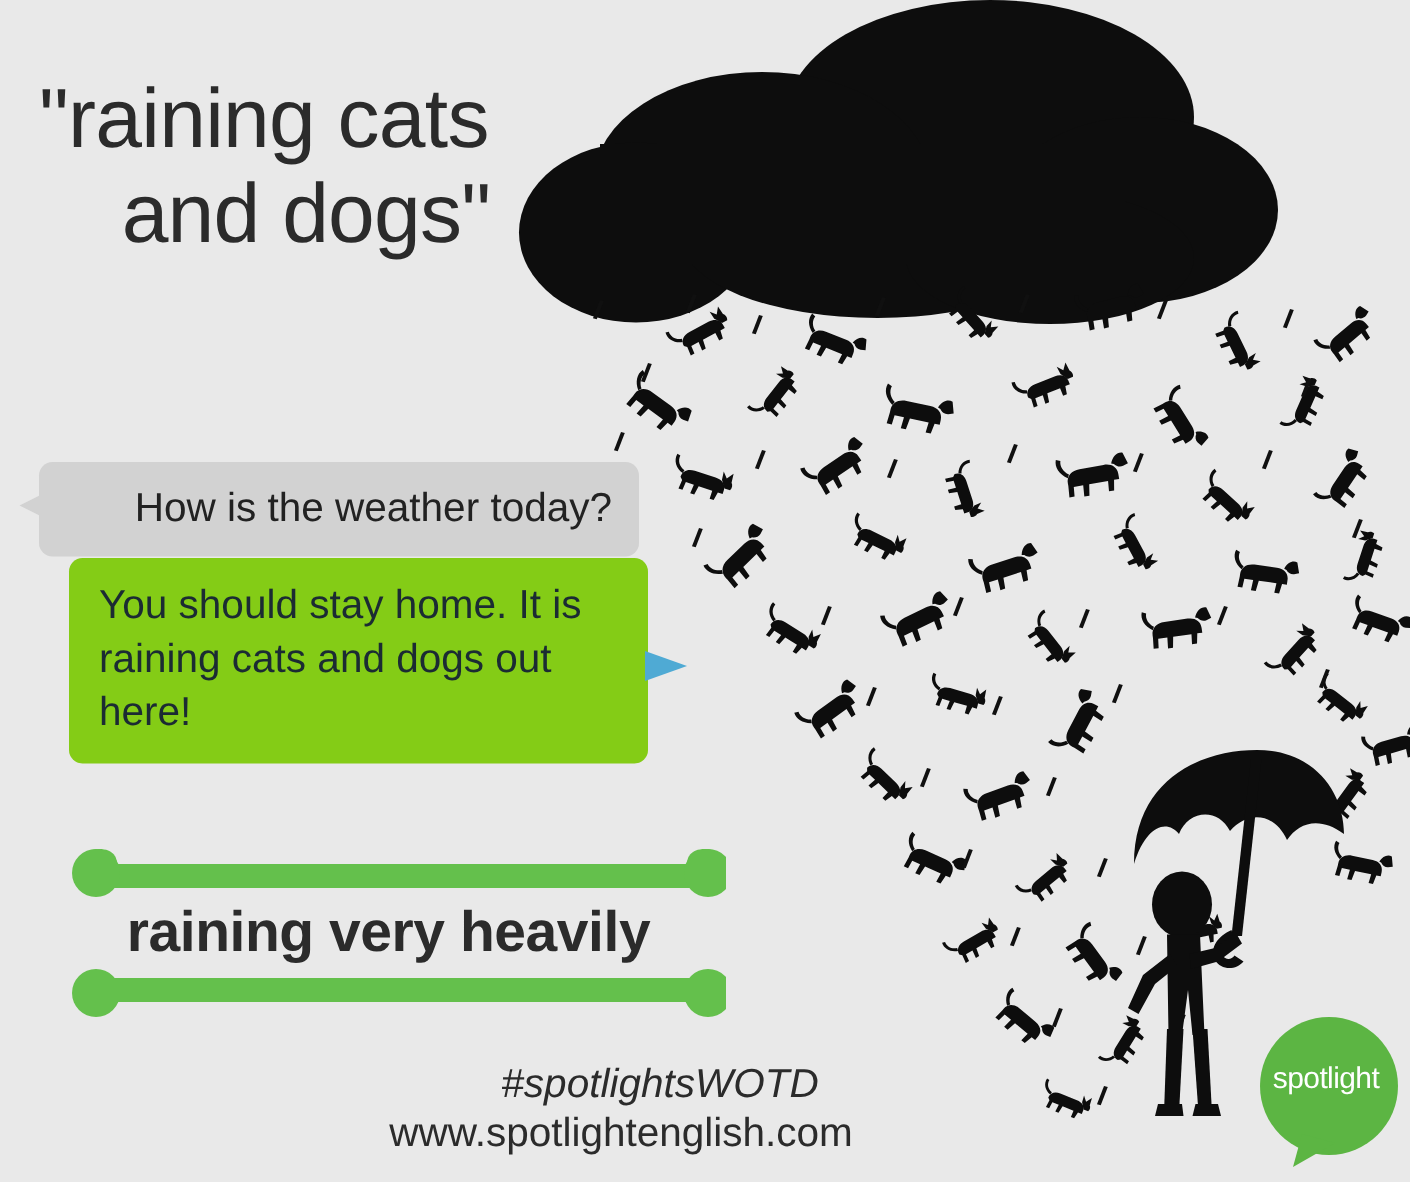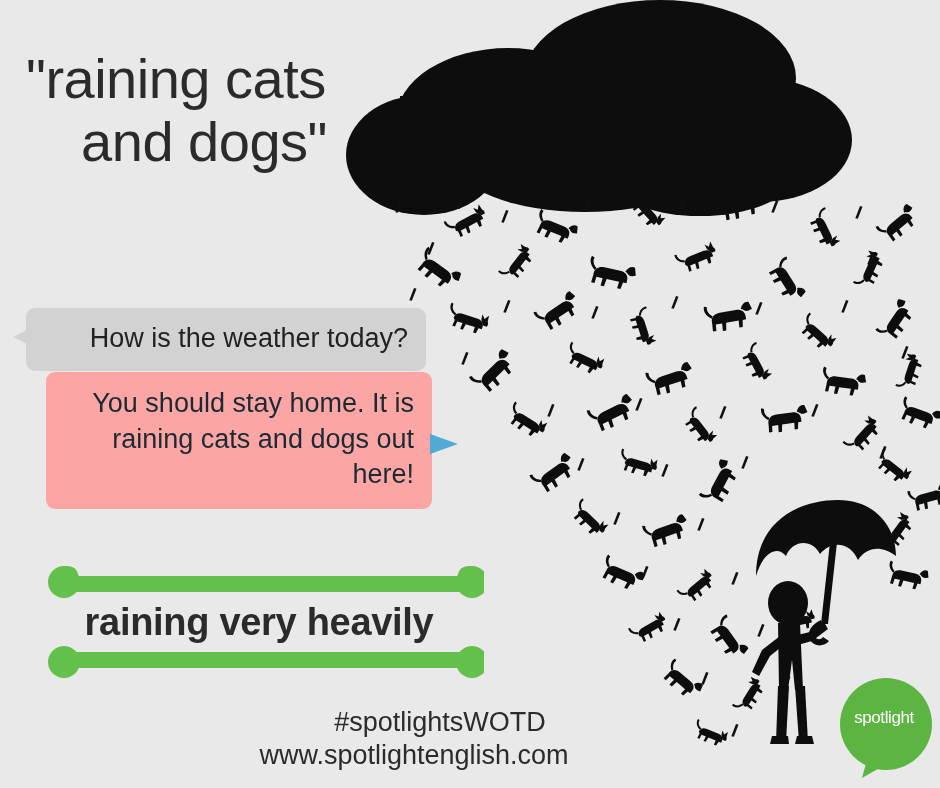--- a/index.html
+++ b/index.html
@@ -60,24 +60,24 @@
     position:absolute;
     left:-13px; top:22px;
     width:0; height:0;
     border-top:7px solid transparent;
     border-bottom:7px solid transparent;
     border-right:14px solid #d2d2d2;
   }
   #bubble-answer {
     left:46px; top:372px;
     width:386px;
-    background:#fca5a5;
+    background:#84cc16;
     border-radius:9px;
     padding:14px 18px 16px 20px;
-    text-align:right;
+    text-align:left;
     color:#1b2b33;
   }
   #bubble-answer .tail {
     position:absolute;
     right:-26px; top:62px;
     width:0; height:0;
     border-top:10px solid transparent;
     border-bottom:10px solid transparent;
     border-left:28px solid #4faad4;
   }
@@ -105,36 +105,36 @@
   #footer {
     position:absolute;
     left:0; top:706px;
     width:940px;
     text-align:center;
     font-size:27px;
     line-height:1.23;
     color:#2b2b2b;
   }
   #footer .line { display:block; }
-  #footer .hashtag { padding-right:60px; }
+  #footer .hashtag { padding-right:60px;font-style:italic; }
   #footer .website { padding-right:112px; }
 
   
   #logo {
     position:absolute;
     left:838px; top:678px;
     width:96px; height:104px;
   }
   #logo-word {
     position:absolute;
     left:0; top:30px;
     width:92px;
     text-align:center;
     color:#ffffff;
-    font-size:17px;
+    font-size:20px;
     letter-spacing:-0.4px;
   }
 </style>
 </head>
 <body>
 
 <div id="poster">
 
   <svg id="art" viewBox="0 0 940 788" width="940" height="788" xmlns="http://www.w3.org/2000/svg">
     <defs>

